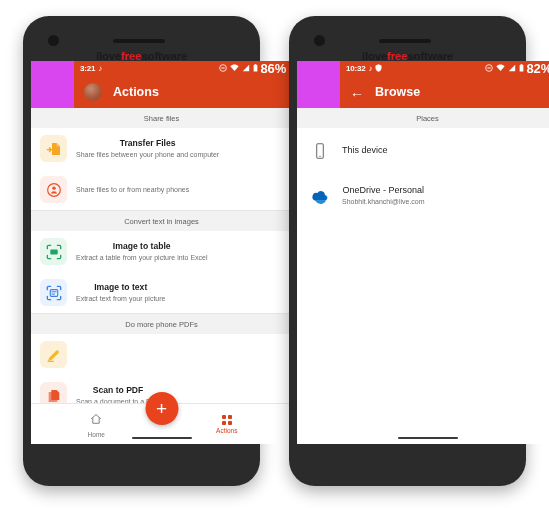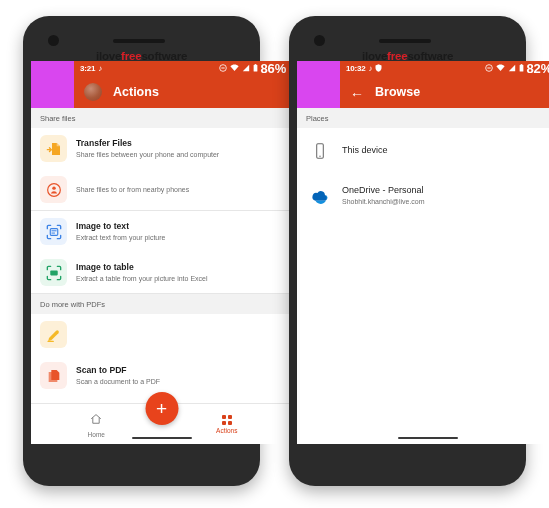--- a/index.html
+++ b/index.html
@@ -110,20 +110,21 @@
     justify-content: center;
   }
 
   
   .body {
     position: absolute;
     left: 0; right: 0;
     top: 47px; bottom: 0;
     background: #ffffff;
     overflow: hidden;
+    text-align: center;
   }
   .section-head {
     background: #f2f2f2;
     color: #5d5d5d;
     font-size: 7.5px;
     padding: 6px 9px 5px 9px;
   }
   .row {
     display: flex;
     align-items: center;
@@ -298,20 +299,39 @@
               <path d="M7.3 17.4 a4.9 4.9 0 0 1 9.4 0 z" fill="#E8542A"></path>
             </svg>
           </div>
           <div class="rowtext">
             <div class="rowsub">Share files to or from nearby phones</div>
           </div>
         </div>
 
         <div class="divider"></div>
 
+        <div class="section-head">Convert text in images</div>
+
+        <div class="row">
+          <div class="tile" style="background:#E8F7EE">
+            <svg width="16" height="16" viewBox="0 0 24 24">
+              <g fill="none" stroke="#21A366" stroke-width="2" stroke-linecap="round">
+                <path d="M2 7 V3.6 A1.6 1.6 0 0 1 3.6 2 H7"></path>
+                <path d="M17 2 h3.4 A1.6 1.6 0 0 1 22 3.6 V7"></path>
+                <path d="M22 17 v3.4 a1.6 1.6 0 0 1 -1.6 1.6 H17"></path>
+                <path d="M7 22 H3.6 A1.6 1.6 0 0 1 2 20.4 V17"></path>
+              </g>
+              <rect x="6.4" y="8.4" width="11.2" height="7.2" rx="1.2" fill="#21A366"></rect>
+            </svg>
+          </div>
+          <div class="rowtext">
+            <div class="rowtitle">Image to table</div>
+            <div class="rowsub">Extract a table from your picture into Excel</div>
+          </div>
+        </div>
 
         <div class="row">
           <div class="tile" style="background:#EAF2FD">
             <svg width="16" height="16" viewBox="0 0 24 24">
               <g fill="none" stroke="#3B82E6" stroke-width="2" stroke-linecap="round">
                 <path d="M2 7 V3.6 A1.6 1.6 0 0 1 3.6 2 H7"></path>
                 <path d="M17 2 h3.4 A1.6 1.6 0 0 1 22 3.6 V7"></path>
                 <path d="M22 17 v3.4 a1.6 1.6 0 0 1 -1.6 1.6 H17"></path>
                 <path d="M7 22 H3.6 A1.6 1.6 0 0 1 2 20.4 V17"></path>
               </g>
@@ -321,41 +341,23 @@
                   <path d="M8.8 13.6 h4"></path>
               </g>
             </svg>
           </div>
           <div class="rowtext">
             <div class="rowtitle">Image to text</div>
             <div class="rowsub">Extract text from your picture</div>
           </div>
         </div>
 
-        <div class="row">
-          <div class="tile" style="background:#E8F7EE">
-            <svg width="16" height="16" viewBox="0 0 24 24">
-              <g fill="none" stroke="#21A366" stroke-width="2" stroke-linecap="round">
-                <path d="M2 7 V3.6 A1.6 1.6 0 0 1 3.6 2 H7"></path>
-                <path d="M17 2 h3.4 A1.6 1.6 0 0 1 22 3.6 V7"></path>
-                <path d="M22 17 v3.4 a1.6 1.6 0 0 1 -1.6 1.6 H17"></path>
-                <path d="M7 22 H3.6 A1.6 1.6 0 0 1 2 20.4 V17"></path>
-              </g>
-              <rect x="6.4" y="8.4" width="11.2" height="7.2" rx="1.2" fill="#21A366"></rect>
-            </svg>
-          </div>
-          <div class="rowtext">
-            <div class="rowtitle">Image to table</div>
-            <div class="rowsub">Extract a table from your picture into Excel</div>
-          </div>
-        </div>
-
         <div class="divider"></div>
 
-        <div class="section-head">Do more with PDFs</div>
+        <div class="section-head">Do more phone PDFs</div>
 
         <div class="row">
           <div class="tile" style="background:#FDF0D8">
             <svg width="16" height="16" viewBox="0 0 24 24">
               <path d="M4.5 16.5 L15.2 5.8 a2.4 2.4 0 0 1 3.4 3.4 L7.9 19.9 L3.4 21 z" fill="#F5B927"></path>
               <path d="M3 21.6 h8" stroke="#F5B927" stroke-width="1.6" stroke-linecap="round" fill="none"></path>
             </svg>
           </div>
         </div>
 

